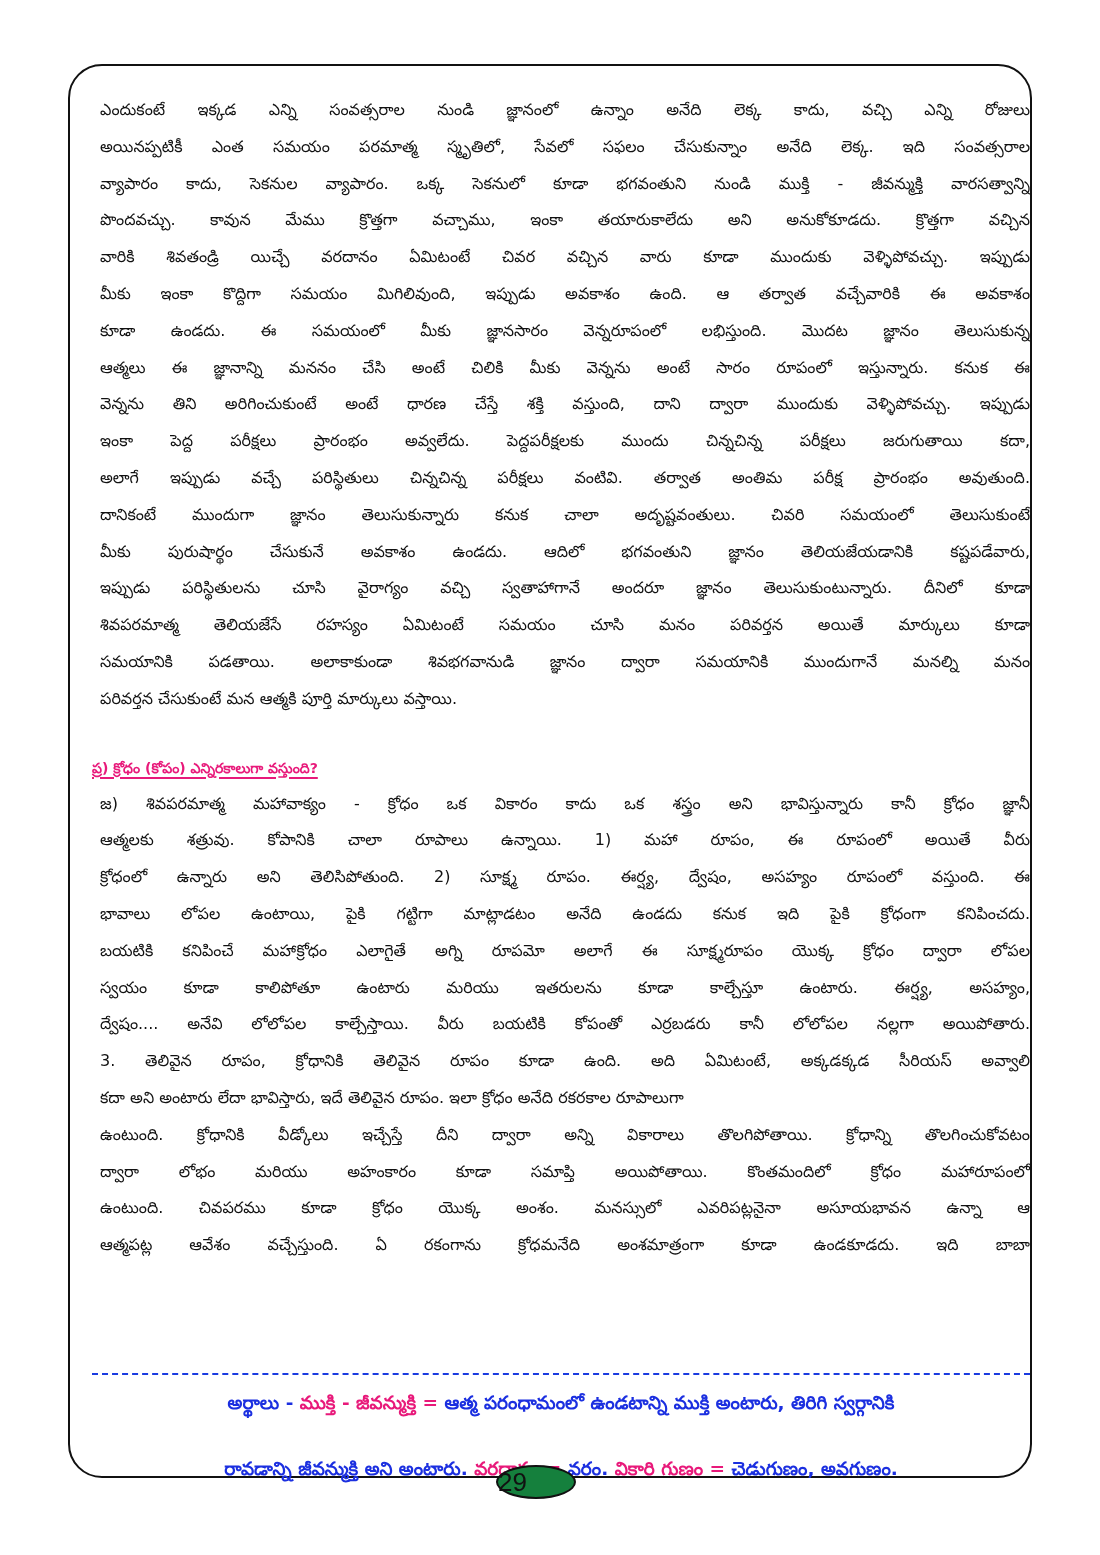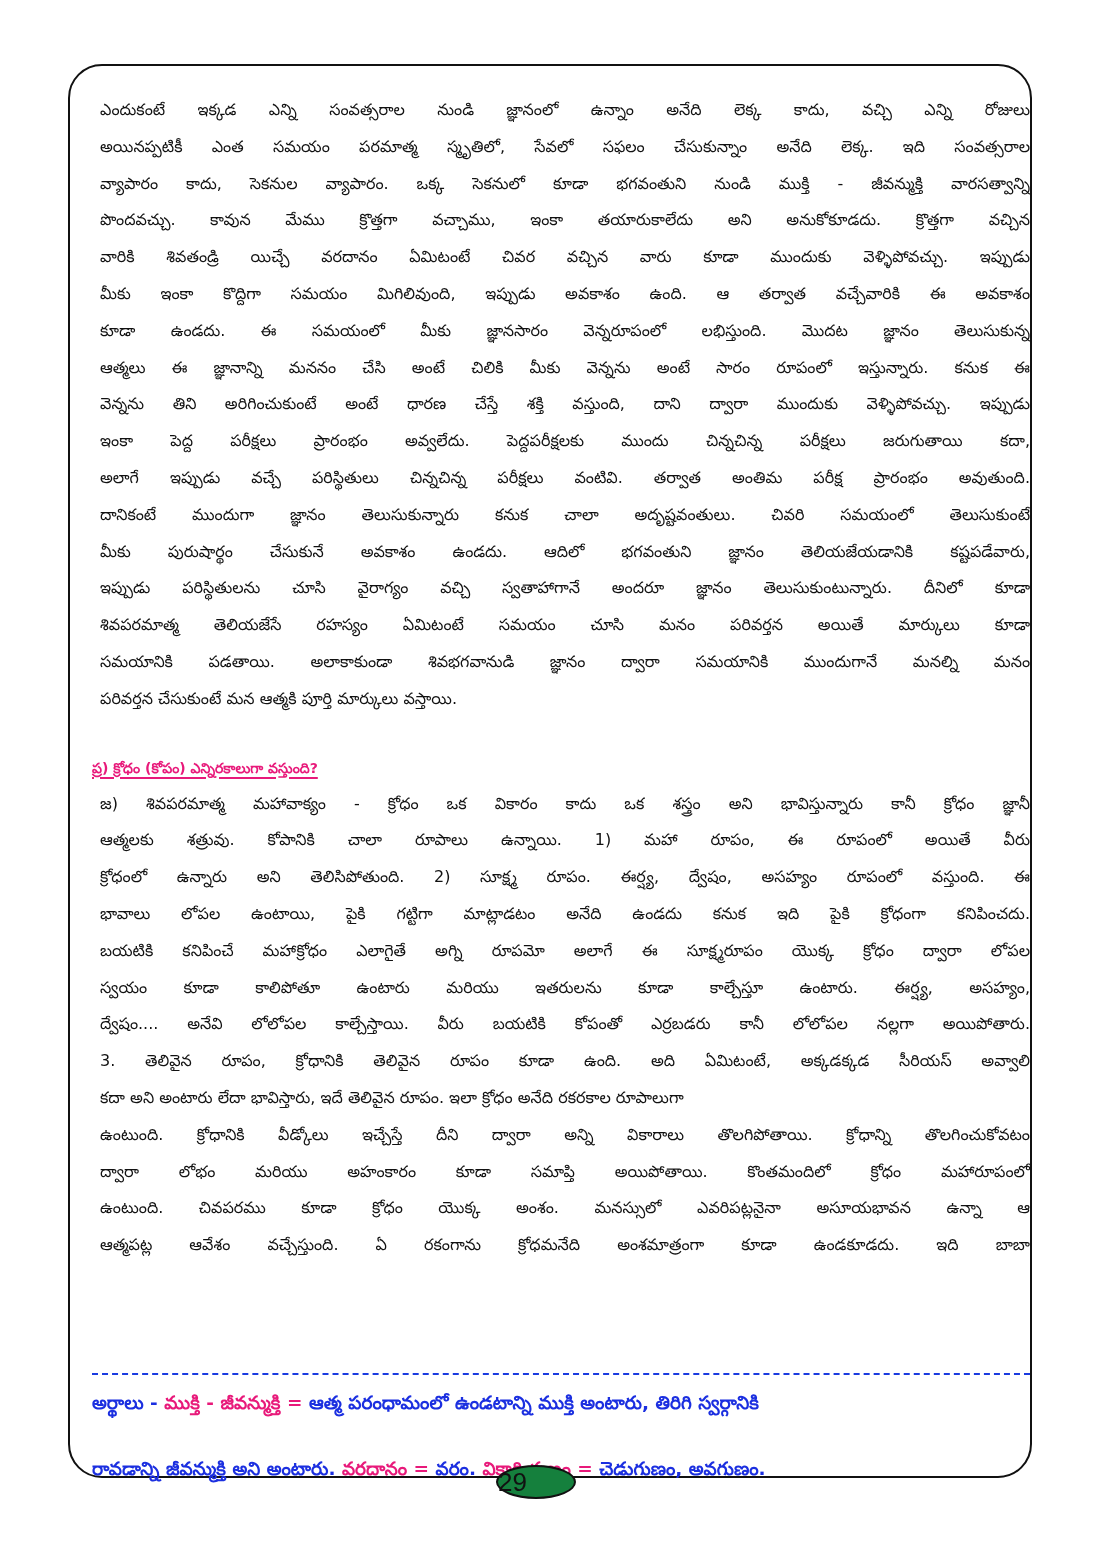--- a/index.html
+++ b/index.html
@@ -10,21 +10,21 @@
   .content { position: absolute; left: 92px; top: 92px; width: 938px; }
   .line { font-size: 16px; line-height: 36.8px; height: 36.8px; white-space: nowrap;
           text-align: justify; text-align-last: justify; letter-spacing: 0px; overflow: hidden; margin-left: 8px; }
   .line.last { text-align-last: left; }
   .gap { height: 32px; }
   .question { color: #e8197a; font-weight: bold; font-size: 14px; line-height: 36px;
               height: 36px; text-decoration: underline; text-decoration-thickness: 1.5px;
               text-underline-offset: 4px; white-space: nowrap; }
   .dash { position: absolute; left: 92px; top: 1373px; width: 938px; height: 0;
           border-top: 2.5px dashed #1a3be0; }
-  .glossary { position: absolute; left: 92px; width: 938px; 
+  .glossary { position: absolute; left: 92px; width: 938px; text-align: center;
               font-size: 18.5px; font-weight: bold; white-space: nowrap; line-height: 34px; }
   .g1 { top: 1386px; }
   .g2 { top: 1452px; }
   .blue { color: #1b2fe0; }
   .pink { color: #e8197a; }
   .page-num-wrap { position: absolute; left: 496px; top: 1465px; width: 80px; height: 34px;
                    background: #15803d; border: 2px solid #111; border-radius: 50%;
                    box-sizing: border-box; }
   .page-num { font-family: "Liberation Sans", sans-serif; font-size: 26px; line-height: 30px; color: #111; }
 </style>

